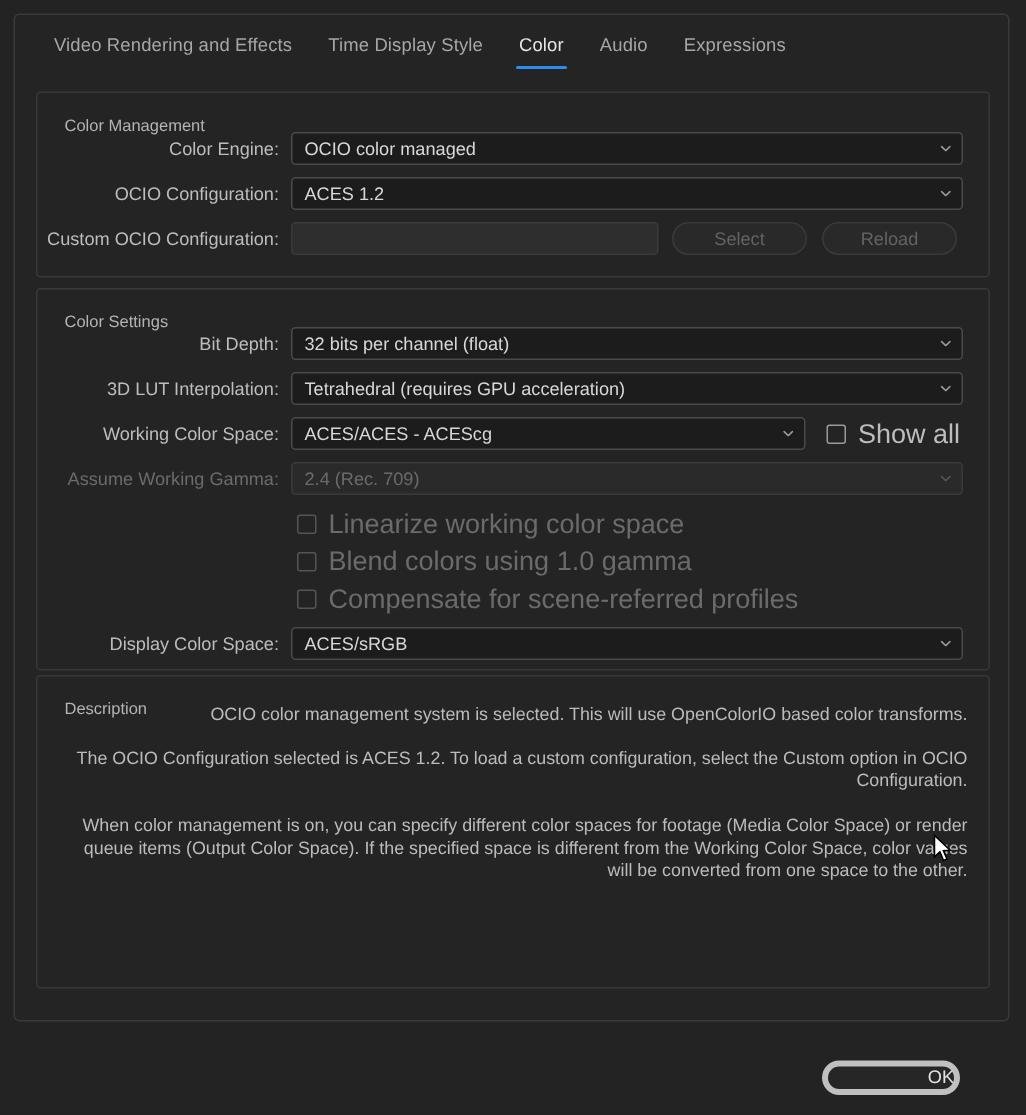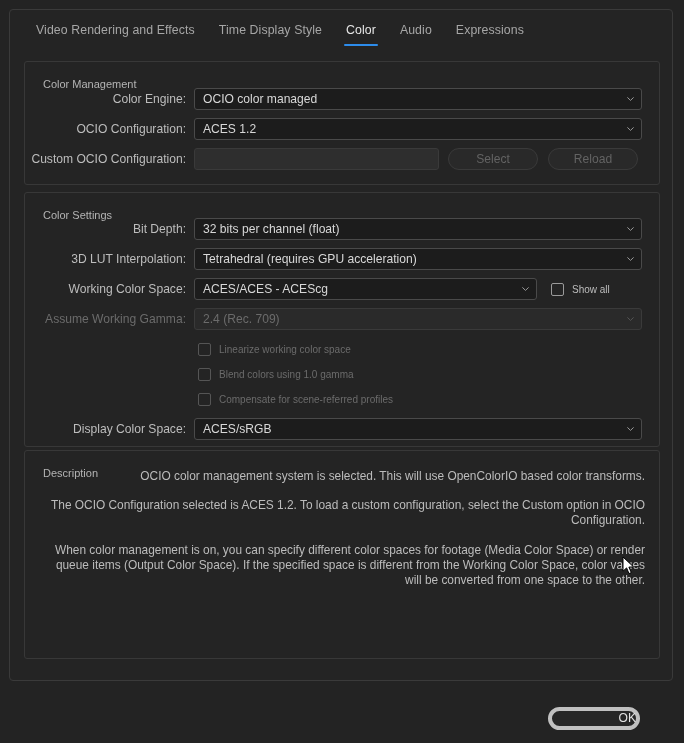--- a/index.html
+++ b/index.html
@@ -174,21 +174,21 @@
     width: 13px; height: 13px;
     box-sizing: border-box;
     border: 1px solid #9a9a9a;
     border-radius: 2px;
     background: #242424;
     flex: none;
   }
   .cbox.disabled { border-color: #555; }
   .ctext {
     margin-left: 8px;
-    font-size: 10px;
+    font-size: 18px;
     color: #bdbdbd;
     white-space: nowrap;
   }
   .ctext.disabled { color: #6b6b6b; }
 
   
   .desc-body {
     position: absolute;
     left: 12px;
     top: 18px;

